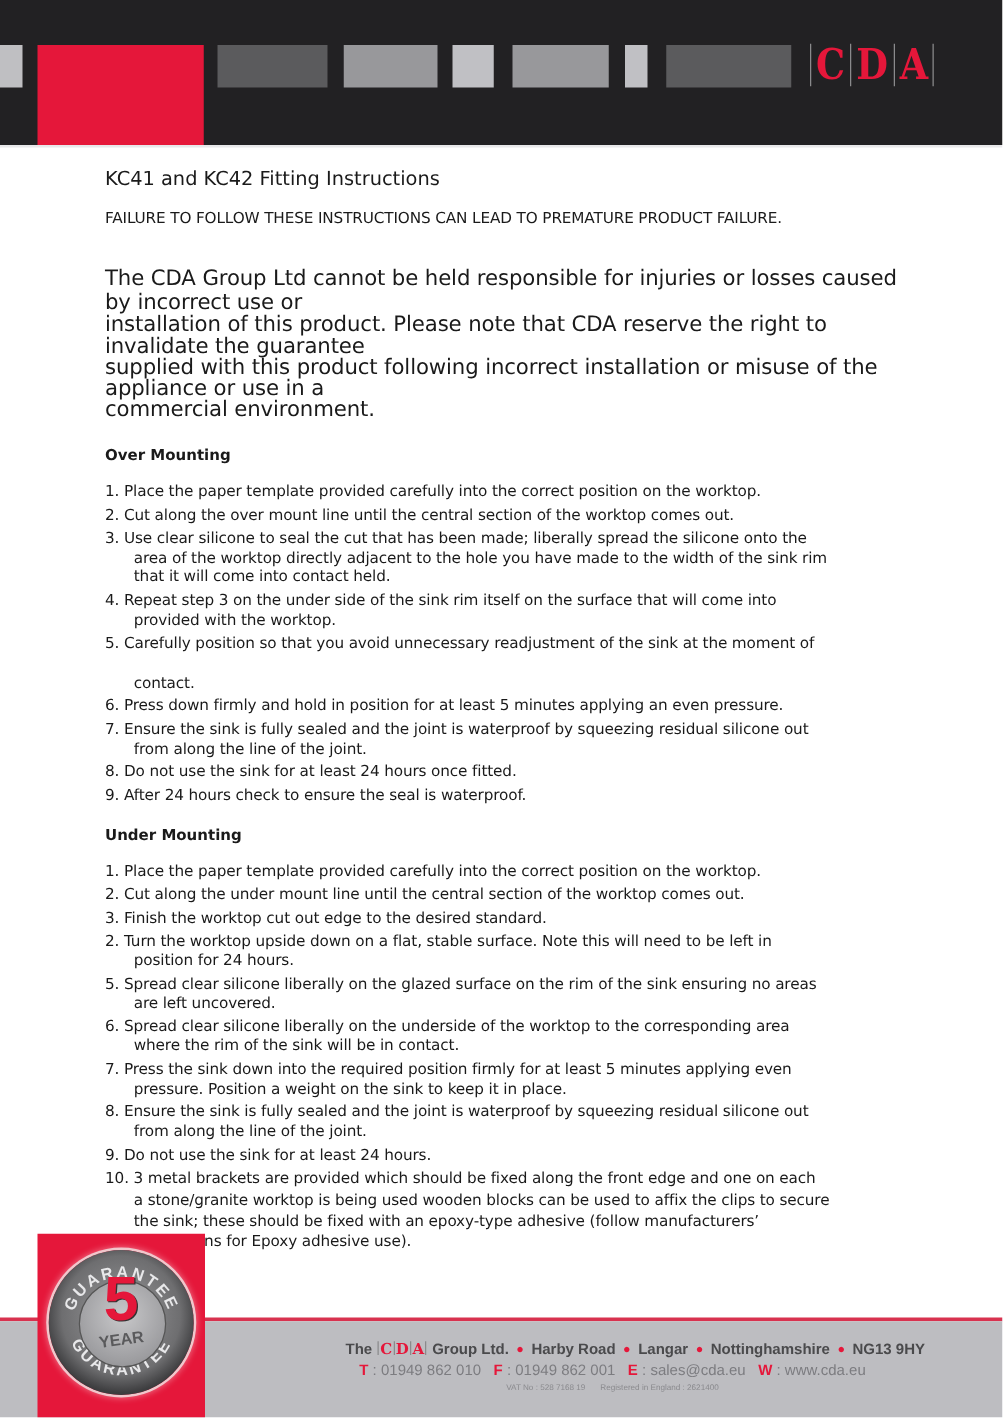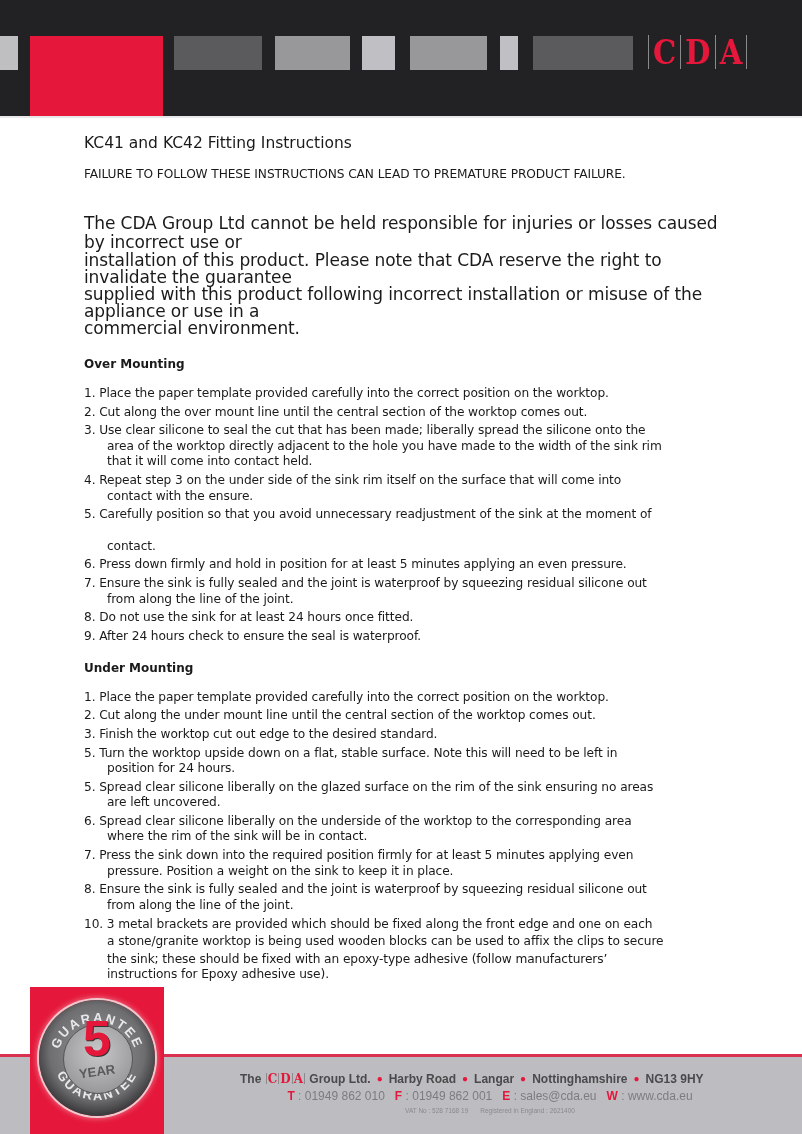--- a/index.html
+++ b/index.html
@@ -56,21 +56,21 @@
       line-height: 50px; text-shadow: 1px 1px 0 #333;
     }
     .badge-year {
       position: absolute; left: 0; top: 64px; width: 116px; text-align: center;
       font-family: "Liberation Sans", sans-serif; font-weight: bold; font-size: 13px; color: #5a5a5c;
       transform: rotate(-8deg);
     }
     .badge-arc { position: absolute; left: 0; top: 0; width: 116px; height: 116px; }
 
     .addr {
-      position: absolute; left: 240px; top: 1072px; width: 500px; text-align: left;
+      position: absolute; left: 240px; top: 1072px; width: 500px; text-align: right;
       font-family: "Liberation Sans", sans-serif; font-weight: bold; font-size: 12px; color: #4a4a4c;
       white-space: nowrap;
     }
     .addr .cda { font-family: "DejaVu Serif", serif; color: #e5173a; font-weight: bold; }
     .addr .cda .bar { display: inline-block; width: 1px; height: 11px; background: #8a8a8c; vertical-align: -1px; margin: 0 1px; }
     .dot { color: #e5173a; margin: 0 6px; font-size: 10px; vertical-align: 1px; }
     .contact {
       position: absolute; left: 240px; top: 1089px; width: 500px; text-align: center;
       font-family: "Liberation Sans", sans-serif; font-size: 12px; color: #7c7c80; white-space: nowrap;
     }
@@ -124,21 +124,21 @@
     <li>
         <span class="ln">2. Cut along the over mount line until the central section of the worktop comes out.</span>
       </li>
     <li>
       <span class="ln">3. Use clear silicone to seal the cut that has been made; liberally spread the silicone onto the</span>
       <span class="ln cont">area of the worktop directly adjacent to the hole you have made to the width of the sink rim</span>
       <span class="ln cont">that it will come into contact held.</span>
     </li>
     <li>
       <span class="ln">4. Repeat step 3 on the under side of the sink rim itself on the surface that will come into</span>
-      <span class="ln cont">contact with the ensure.</span>
+      <span class="ln cont">provided with the worktop.</span>
     </li>
     <li>
       <span class="ln">5. Carefully position so that you avoid unnecessary readjustment of the sink at the moment of</span>
       <span class="ln cont" style="margin-top:16px;">contact.</span>
     </li>
     <li>
         <span class="ln">6. Press down firmly and hold in position for at least 5 minutes applying an even pressure.</span>
       </li>
     <li>
       <span class="ln">7. Ensure the sink is fully sealed and the joint is waterproof by squeezing residual silicone out</span>
@@ -157,39 +157,42 @@
     <li>
         <span class="ln">1. Place the paper template provided carefully into the correct position on the worktop.</span>
       </li>
     <li>
         <span class="ln">2. Cut along the under mount line until the central section of the worktop comes out.</span>
       </li>
     <li>
         <span class="ln">3. Finish the worktop cut out edge to the desired standard.</span>
       </li>
     <li>
-      <span class="ln">5. Turn the worktop upside down on a flat, stable surface. Note this will need to be left in</span>
+      <span class="ln">2. Turn the worktop upside down on a flat, stable surface. Note this will need to be left in</span>
       <span class="ln cont">position for 24 hours.</span>
     </li>
     <li>
       <span class="ln">5. Spread clear silicone liberally on the glazed surface on the rim of the sink ensuring no areas</span>
       <span class="ln cont">are left uncovered.</span>
     </li>
     <li>
       <span class="ln">6. Spread clear silicone liberally on the underside of the worktop to the corresponding area</span>
       <span class="ln cont">where the rim of the sink will be in contact.</span>
     </li>
     <li>
       <span class="ln">7. Press the sink down into the required position firmly for at least 5 minutes applying even</span>
       <span class="ln cont">pressure. Position a weight on the sink to keep it in place.</span>
     </li>
     <li>
       <span class="ln">8. Ensure the sink is fully sealed and the joint is waterproof by squeezing residual silicone out</span>
       <span class="ln cont">from along the line of the joint.</span>
     </li>
+    <li>
+        <span class="ln">9. Do not use the sink for at least 24 hours.</span>
+      </li>
     <li class="wide">
       <span class="ln">10. 3 metal brackets are provided which should be fixed along the front edge and one on each</span>
       <span class="ln cont" style="margin-top:2px;">a stone/granite worktop is being used wooden blocks can be used to affix the clips to secure</span>
       <span class="ln cont" style="margin-top:2px;">the sink; these should be fixed with an epoxy-type adhesive (follow manufacturers’</span>
       <span class="ln cont">instructions for Epoxy adhesive use).</span>
     </li>
   </ol>
 </div>
 
 <div class="footer-line"></div>

